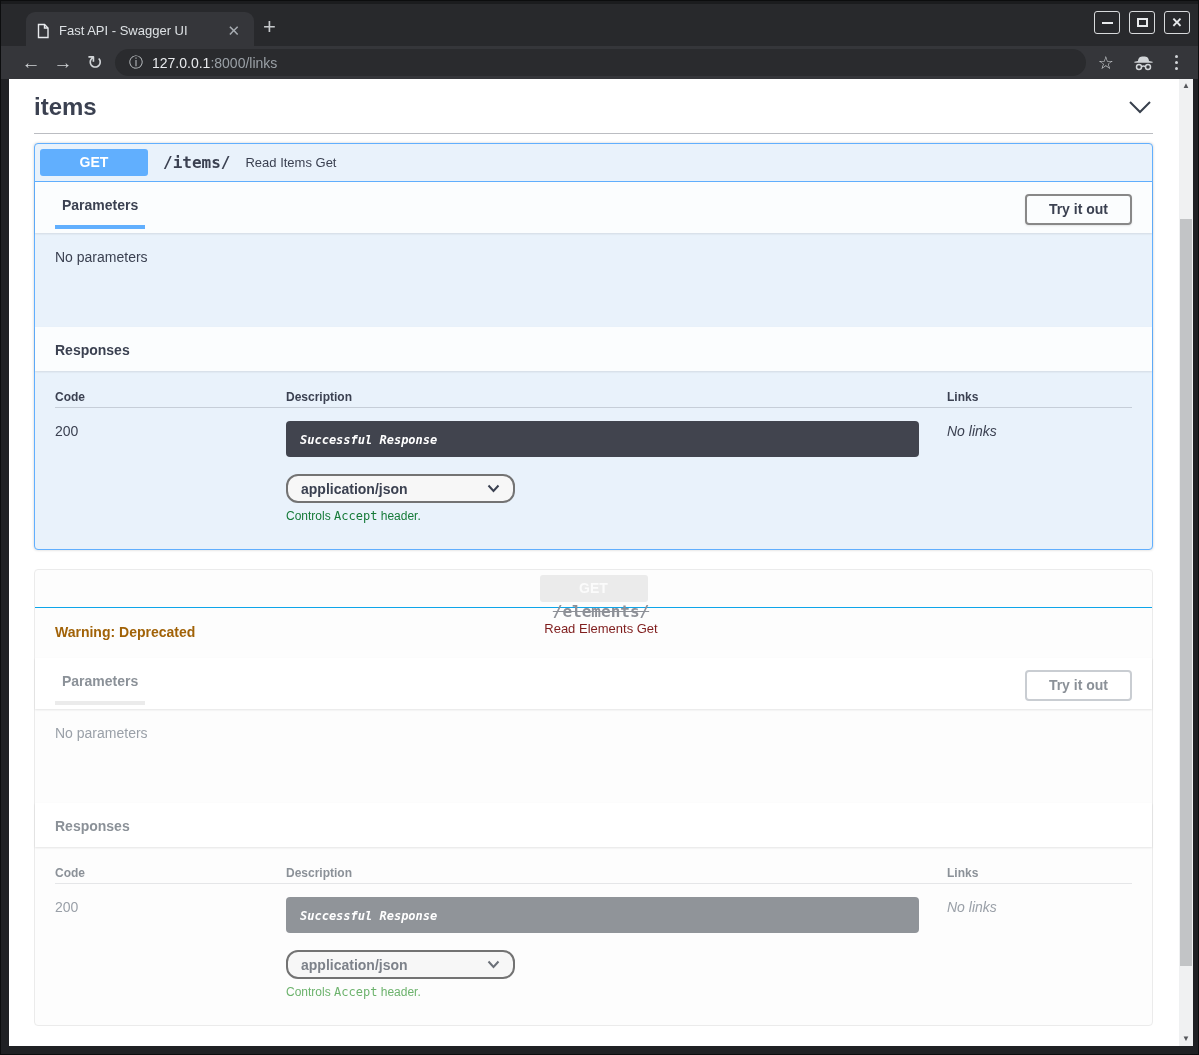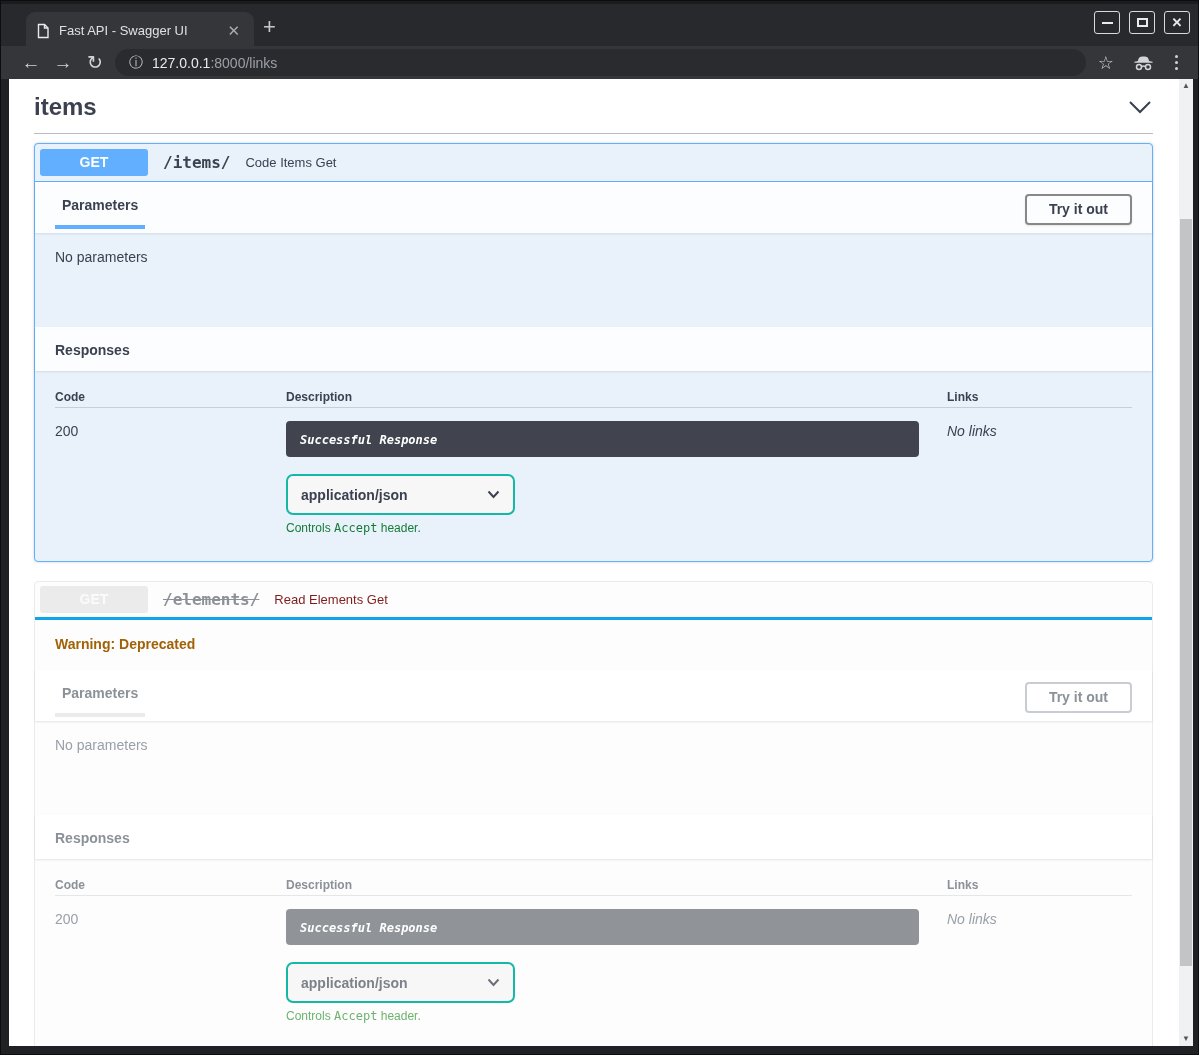--- a/index.html
+++ b/index.html
@@ -51,21 +51,21 @@
   .tag-header { display:flex; justify-content:space-between; align-items:center; height:37px; }
   .tag-title { font-size:24px; font-weight:bold; color:#3b4151; }
   .tag-divider { border-bottom:1px solid rgba(59,65,81,.35); margin-top:8px; margin-bottom:9px; }
 
   .opblock { border-radius:4px; margin-bottom:19px; box-shadow:0 0 3px rgba(0,0,0,.19); }
   .opblock--get { border:1px solid #61affe; background:#e9f2fb; }
   .opblock--deprecated { border:1px solid #ebebeb; background:#fdfdfd; box-shadow:none; }
 
   .op-summary { display:flex; align-items:center; padding:5px; height:38px; }
   .opblock--get .op-summary { border-bottom:1px solid #61affe; }
-  .opblock--deprecated .op-summary { border-bottom:3px solid #0ea5e9; }
+  .opblock--deprecated .op-summary { border-bottom:1px solid #0ea5e9;flex-direction:column; }
   .method-badge { width:108px; height:27px; line-height:27px; text-align:center; border-radius:3px;
                   font-size:14px; font-weight:bold; color:#fff; }
   .opblock--get .method-badge { background:#61affe; }
   .opblock--deprecated .method-badge { background:#ebebeb; color:#fbfbfb; }
   .op-path { margin-left:15px; font-family:"DejaVu Sans Mono", monospace; font-weight:bold;
              font-size:16px; color:#3b4151; }
   .opblock--deprecated .op-path { color:#8d9097; text-decoration:line-through; }
   .op-desc { margin-left:15px; font-size:13px; color:#3b4151; }
   .opblock--deprecated .op-desc { color:#7f1d1d; }
 
@@ -97,21 +97,21 @@
                    border-bottom:1px solid rgba(59,65,81,.2); }
   .opblock--deprecated .resp-col-head { color:#8b9198; border-bottom-color:rgba(59,65,81,.12); }
   .resp-cell { padding-top:15px; font-size:14px; color:#3b4151; }
   .opblock--deprecated .resp-cell { color:#9aa0a8; }
 
   .resp-box { width:633px; background:#41444e; border-radius:4px; padding:10px 14px; margin-top:-2px; }
   .opblock--deprecated .resp-box { background:#909499; }
   .resp-box span { font-family:"DejaVu Sans Mono", monospace; font-style:italic; font-weight:bold;
                    font-size:12px; color:#fff; }
 
-  .media-select { width:229px; height:41px; margin-top:17px; border:2px solid #14b8a6; border-radius:7px;
+  .media-select { width:229px; height:29px; margin-top:17px; border:2px solid #737373; border-radius:12px;
                   background:#f7f7f7; display:flex; align-items:center; justify-content:space-between;
                   padding:0 13px; }
   .media-select .val { font-size:14px; font-weight:bold; color:#3b4151; }
   .opblock--deprecated .media-select .val { color:#7d828a; }
 
   .accept-note { margin-top:6px; font-size:12px; color:#157a38; }
   .accept-note code { font-family:"DejaVu Sans Mono", monospace; font-size:12px; }
   .opblock--deprecated .accept-note { color:#6db36d; }
 
   .no-links { font-style:italic; }
@@ -176,21 +176,21 @@
         <svg width="26" height="20" viewBox="0 0 26 20">
           <path d="M3 5 L13 15 L23 5" fill="none" stroke="#38404d" stroke-width="2"></path>
         </svg>
       </div>
       <div class="tag-divider"></div>
 
       <div class="opblock opblock--get">
         <div class="op-summary">
           <span class="method-badge">GET</span>
           <span class="op-path">/items/</span>
-          <span class="op-desc">Code Items Get</span>
+          <span class="op-desc">Read Items Get</span>
         </div>
 
         <div class="section-header">
           <span class="tab-head">Parameters</span>
           <button class="btn-tryout">Try it out</button>
         </div>
 
         <div class="op-body">No parameters</div>
 
         <div class="resp-header">Responses</div>

